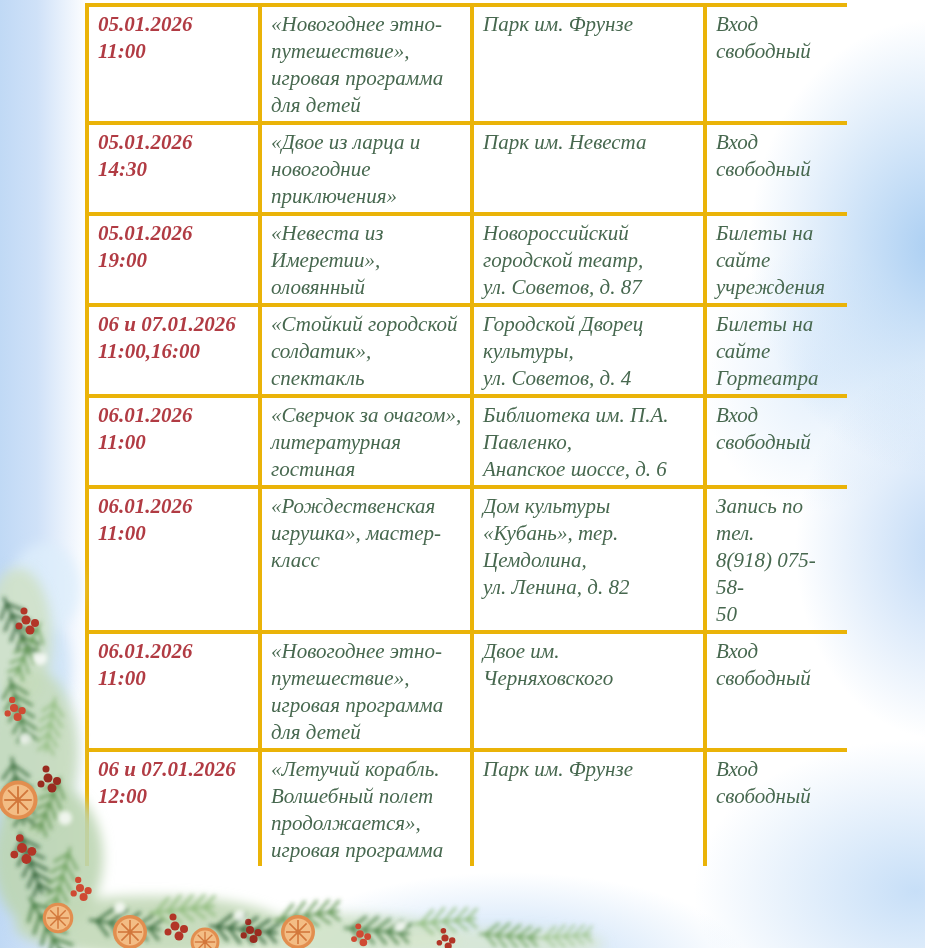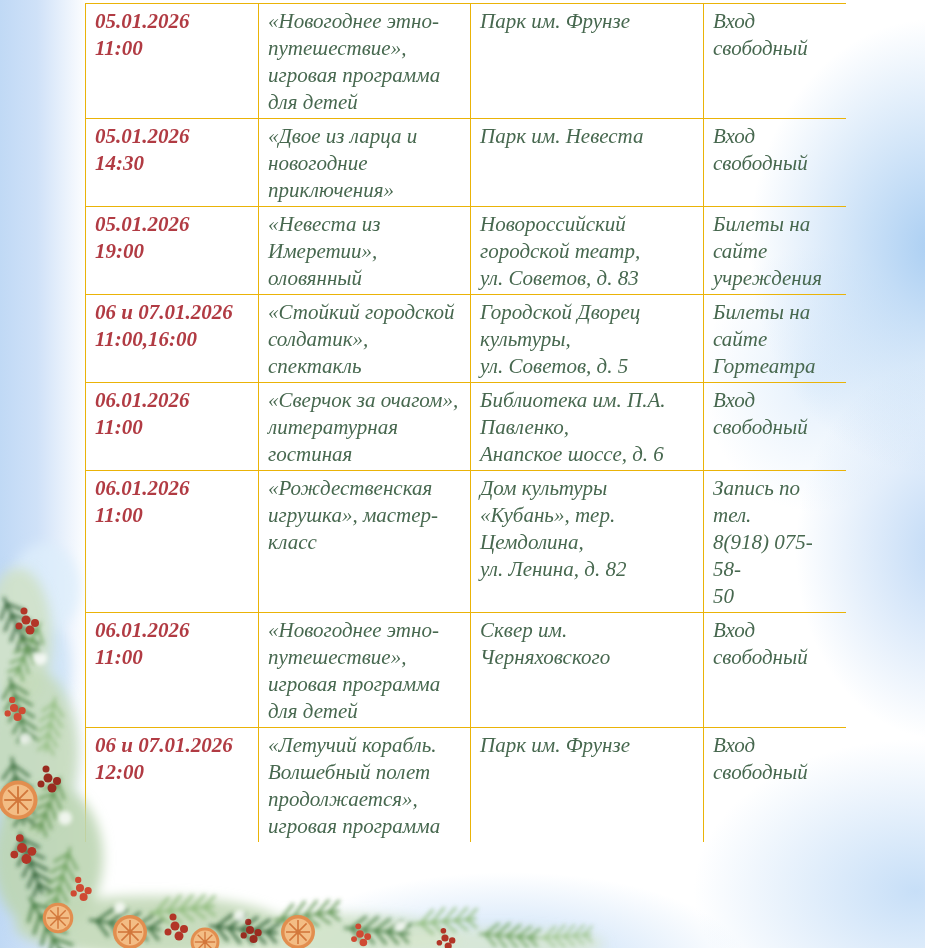--- a/index.html
+++ b/index.html
@@ -18,21 +18,21 @@
       radial-gradient(24% 16% at 99% 94%, rgba(196,221,247,0.95), rgba(196,221,247,0) 100%),
       radial-gradient(26% 10% at 55% 102%, rgba(186,215,246,0.9), rgba(186,215,246,0) 100%),
       radial-gradient(12% 14% at 88% 40%, rgba(210,230,250,0.6), rgba(210,230,250,0) 100%),
       #ffffff;
   }
   table.events{
     position:absolute;left:85px;top:3px;width:760px;z-index:1;
     border-collapse:collapse;table-layout:fixed;
   }
   td{
-    border:1px solid #eab308;
+    border:4px solid #eab308;
     vertical-align:top;
     padding:4px 6px 2px 9px;
     font-style:italic;
     font-size:21px;line-height:27px;
     color:#47684f;
     white-space:pre-line;
     overflow:hidden;
   }
   td:last-child{border-right:0;}
   tr:last-child td{border-bottom:0;}
@@ -74,34 +74,34 @@
 свободный</td>
     </tr>
     <tr style="height:86px">
       <td class="c-date">05.01.2026
 19:00</td>
       <td>«Невеста из
 Имеретии»,
 оловянный</td>
       <td>Новороссийский
 городской театр,
-ул. Советов, д. 83</td>
+ул. Советов, д. 87</td>
       <td>Билеты на
 сайте
 учреждения</td>
     </tr>
     <tr style="height:85px">
       <td class="c-date">06 и 07.01.2026
 11:00,16:00</td>
       <td>«Стойкий городской
 солдатик»,
 спектакль</td>
       <td>Городской Дворец
 культуры,
-ул. Советов, д. 5</td>
+ул. Советов, д. 4</td>
       <td>Билеты на
 сайте
 Гортеатра</td>
     </tr>
     <tr style="height:85px">
       <td class="c-date">06.01.2026
 11:00</td>
       <td>«Сверчок за очагом»,
 литературная
 гостиная</td>
@@ -125,21 +125,21 @@
 8(918) 075-58-
 50</td>
     </tr>
     <tr style="height:113px">
       <td class="c-date">06.01.2026
 11:00</td>
       <td>«Новогоднее этно-
 путешествие»,
 игровая программа
 для детей</td>
-      <td>Сквер им.
+      <td>Двое им.
 Черняховского</td>
       <td>Вход
 свободный</td>
     </tr>
     <tr style="height:113px">
       <td class="c-date">06 и 07.01.2026
 12:00</td>
       <td>«Летучий корабль.
 Волшебный полет
 продолжается»,

